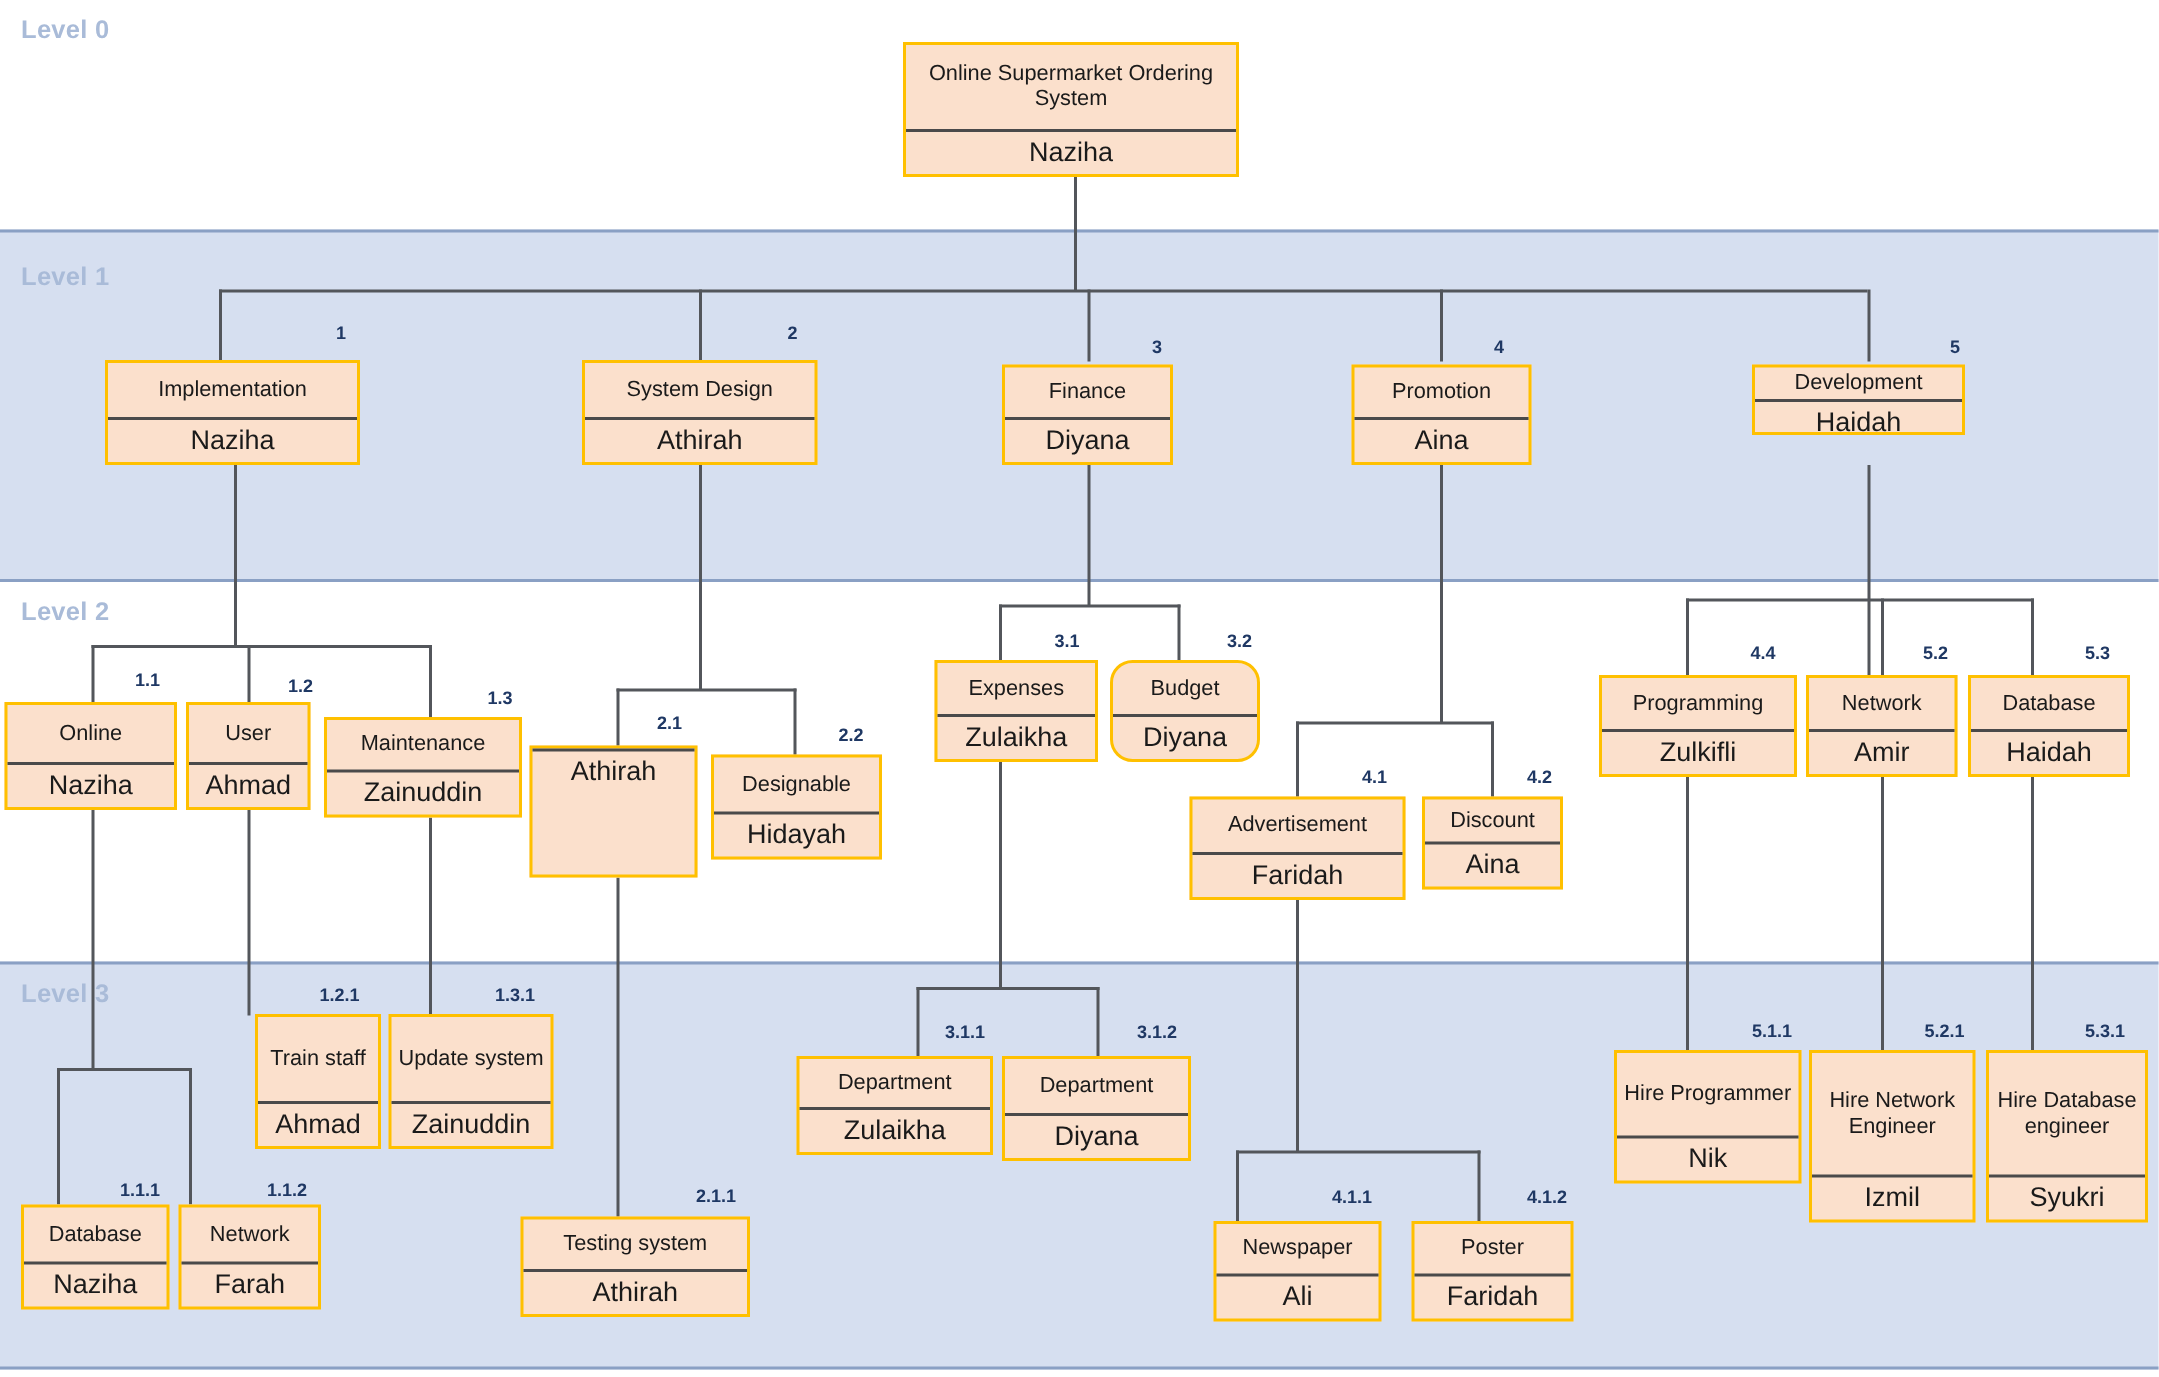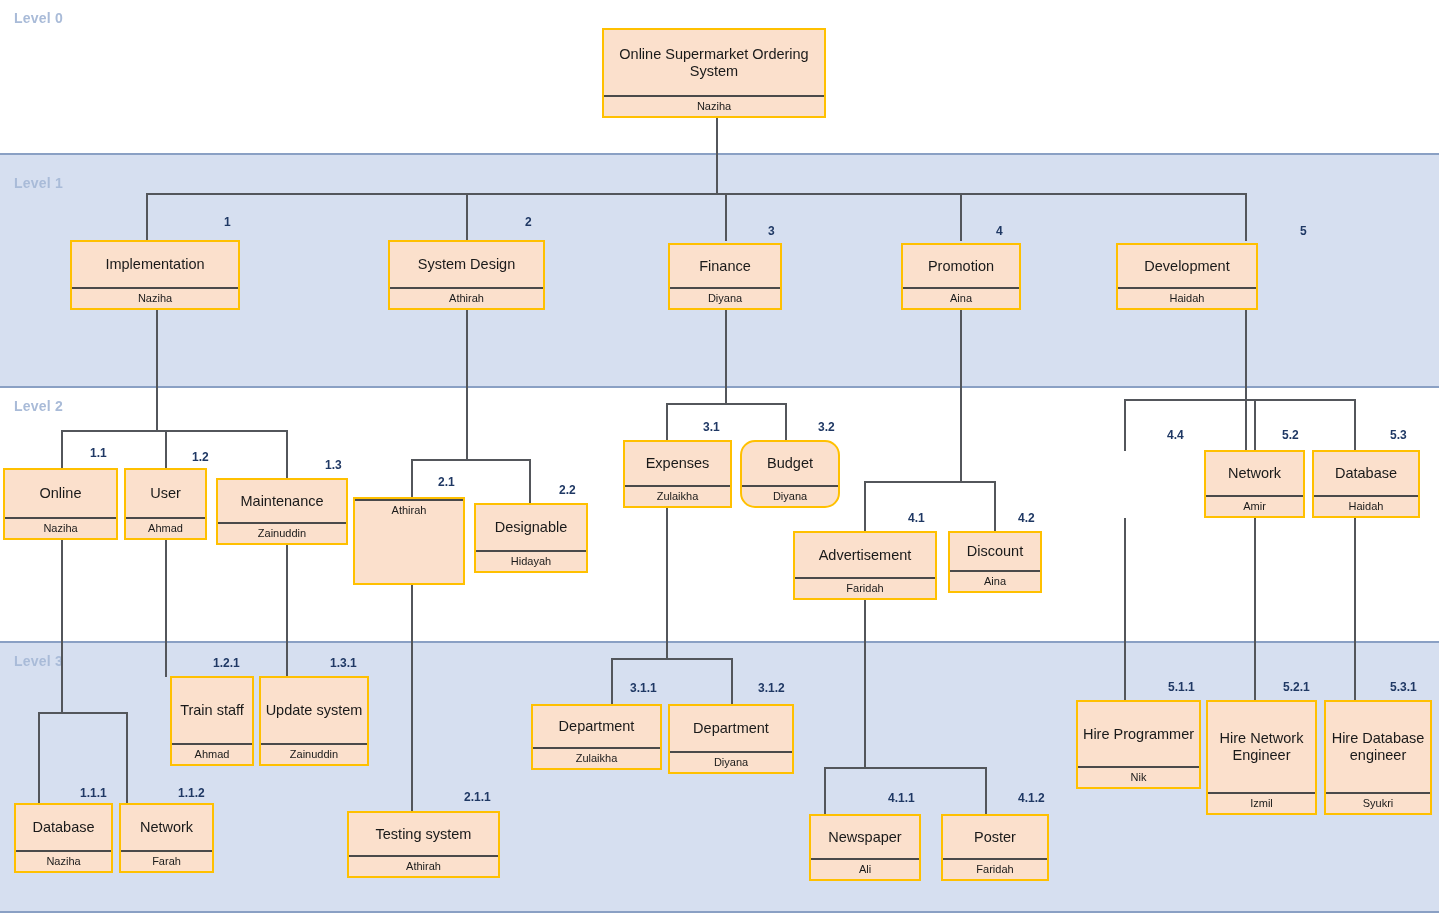--- a/index.html
+++ b/index.html
@@ -14,21 +14,21 @@
   
   .band{
     position:absolute;left:0;width:1439px;
     background:#D6DFF0;
     border-top:2px solid #8AA0C4;
     border-bottom:2px solid #8AA0C4;
     box-sizing:border-box;
   }
   .band-label{
     position:absolute;
-    font-size:14px;font-weight:bold;
+    font-size:17px;font-weight:bold;
     color:#A9BBD8;
     letter-spacing:.2px;
     white-space:nowrap;
   }
 
   
   .ln{position:absolute;background:#53565B;}
   .lv{width:2px;}
   .lh{height:2px;}
 
@@ -48,21 +48,21 @@
     color:#1a1a1a;
     font-size:14.5px;
     line-height:1.15;
     padding:2px 4px;
     box-sizing:border-box;
   }
   .node .owner{
     border-top:2px solid #4a4a4a;
     text-align:center;
     color:#1a1a1a;
-    font-size:11px;
+    font-size:18px;
     padding:3px 4px 4px;
     box-sizing:border-box;
   }
   .code{
     position:absolute;
     font-size:12px;font-weight:bold;
     color:#1F3864;
     z-index:6;
     white-space:nowrap;
   }
@@ -163,21 +163,21 @@
     <div class="owner">Diyana</div>
   </div>
 
   <div class="code" style="left:996px;top:224px;">4</div>
   <div class="node" style="left:901px;top:243px;width:120px;height:67px;">
     <div class="title">Promotion</div>
     <div class="owner">Aina</div>
   </div>
 
   <div class="code" style="left:1300px;top:224px;">5</div>
-  <div class="node" style="left:1116px;top:243px;width:142px;height:67px;">
+  <div class="node" style="left:1168px;top:243px;width:142px;height:47px;">
     <div class="title">Development</div>
     <div class="owner">Haidah</div>
   </div>
 
   <div class="code" style="left:90px;top:446px;">1.1</div>
   <div class="node" style="left:3px;top:468px;width:115px;height:72px;">
     <div class="title">Online</div>
     <div class="owner">Naziha</div>
   </div>
 
@@ -222,20 +222,24 @@
     <div class="owner">Faridah</div>
   </div>
 
   <div class="code" style="left:1018px;top:511px;">4.2</div>
   <div class="node" style="left:948px;top:531px;width:94px;height:62px;">
     <div class="title">Discount</div>
     <div class="owner">Aina</div>
   </div>
 
   <div class="code" style="left:1167px;top:428px;">4.4</div>
+  <div class="node" style="left:1066px;top:450px;width:132px;height:68px;">
+    <div class="title">Programming</div>
+    <div class="owner">Zulkifli</div>
+  </div>
 
   <div class="code" style="left:1282px;top:428px;">5.2</div>
   <div class="node" style="left:1204px;top:450px;width:101px;height:68px;">
     <div class="title">Network</div>
     <div class="owner">Amir</div>
   </div>
 
   <div class="code" style="left:1390px;top:428px;">5.3</div>
   <div class="node" style="left:1312px;top:450px;width:108px;height:68px;">
     <div class="title">Database</div>

